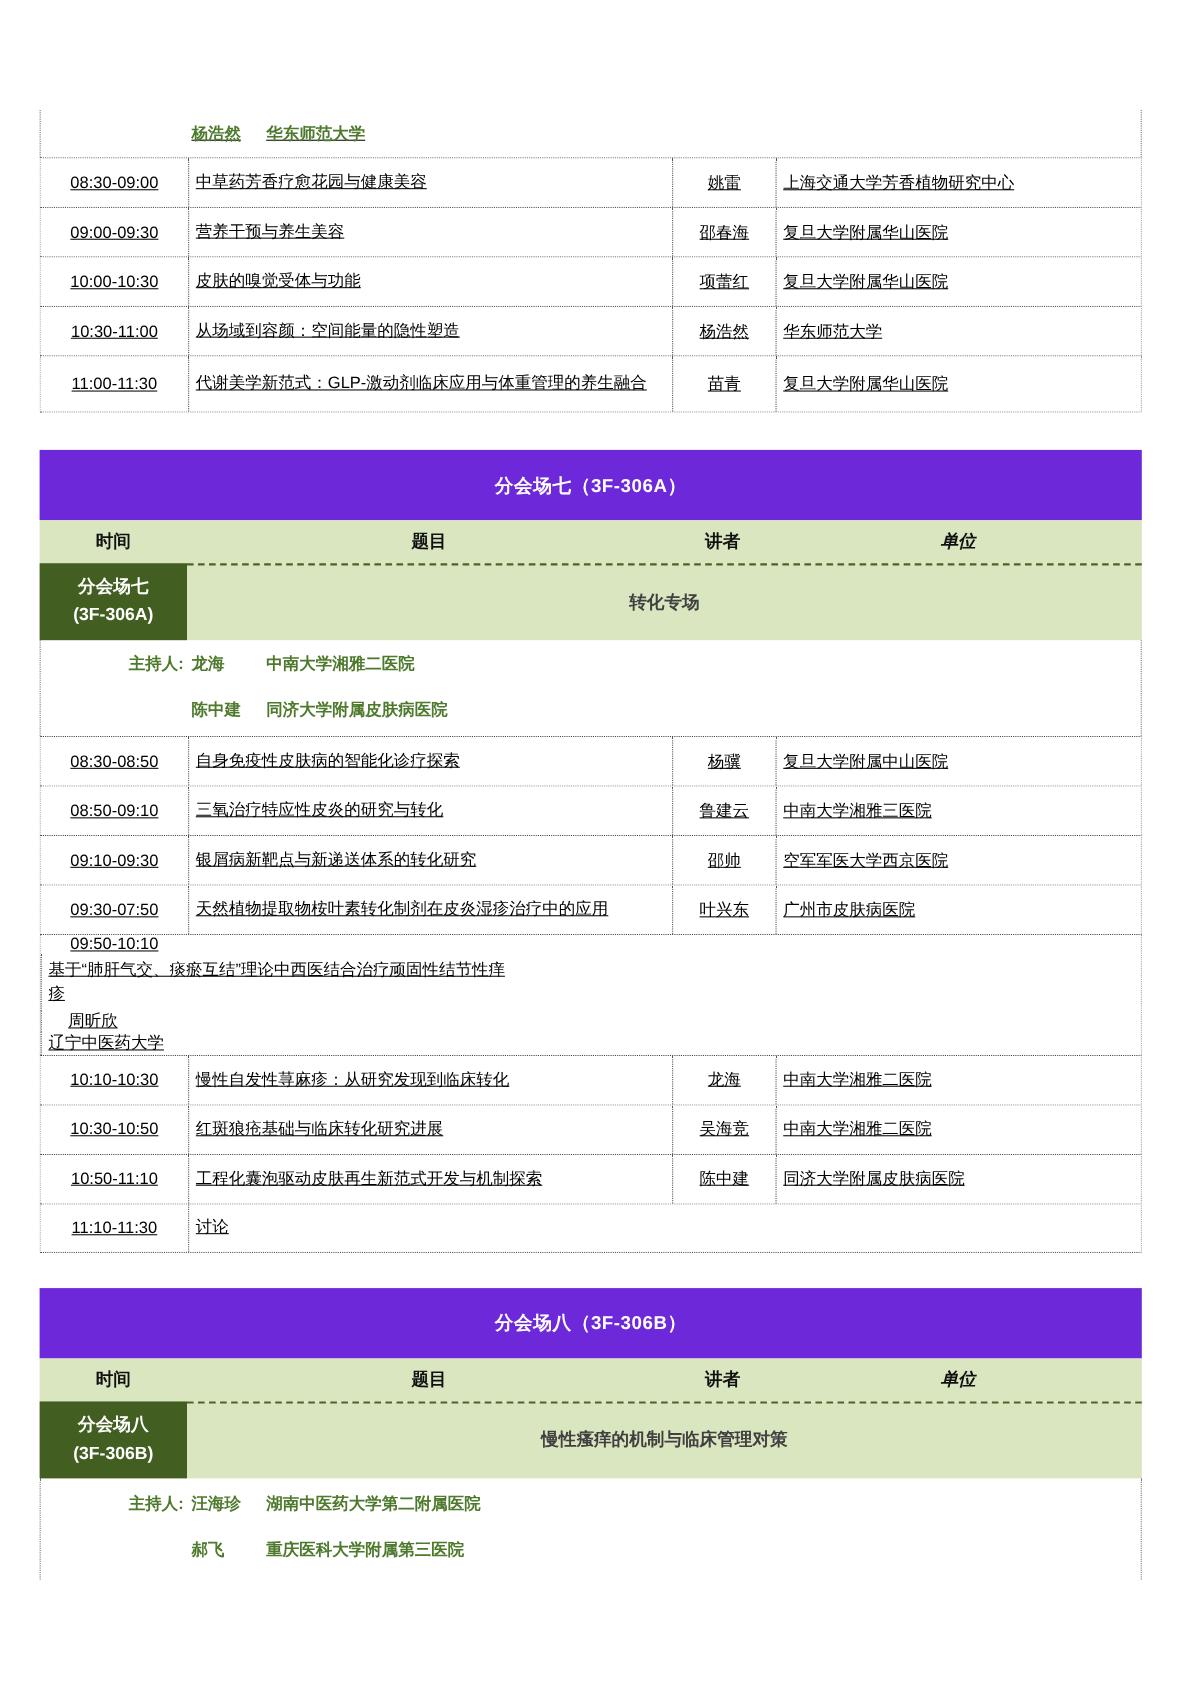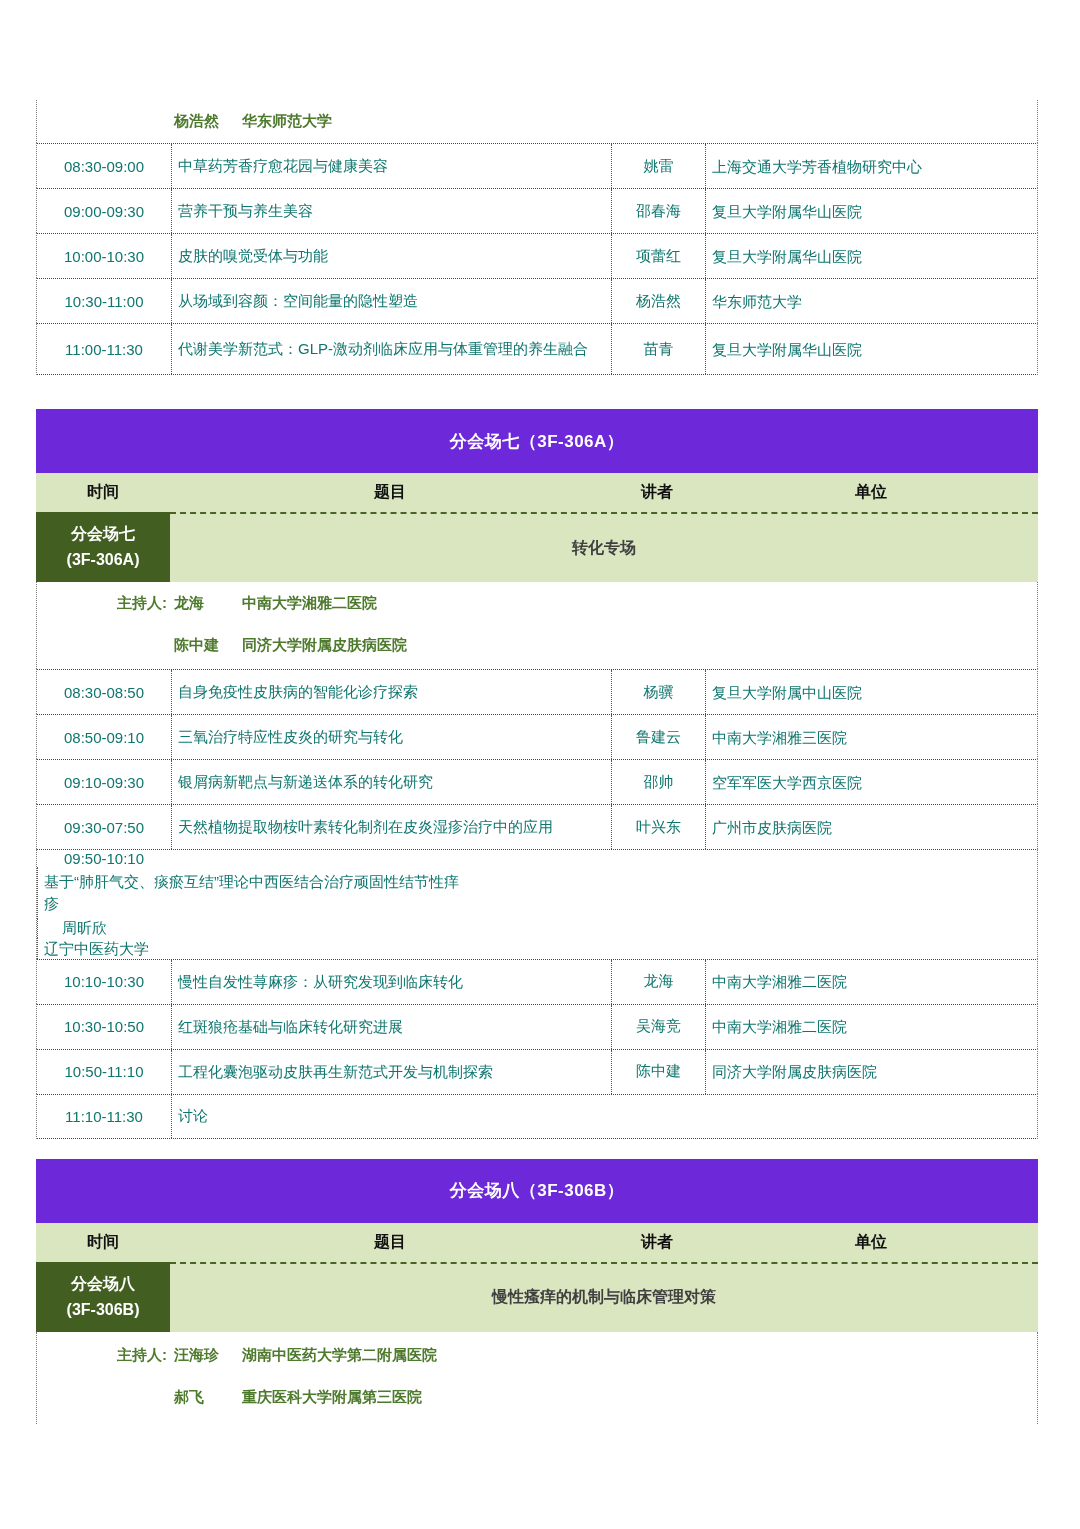--- a/index.html
+++ b/index.html
@@ -5,23 +5,23 @@
   * { box-sizing: border-box; }
   html,body { margin:0; padding:0; }
   body {
     width:1080px; height:1529px; background:#ffffff; overflow:hidden;
     font-family:"Liberation Sans","DejaVu Sans",sans-serif;
     color:#111111;
   }
   .doc { margin:100px 0 0 36px; width:1002px; }
 
   
-  .tbl  { width:100%; }
+  .tbl  { width:100%;text-decoration:underline; }
   .trow {
-    display:flex; min-height:45px; font-size:15px; color:#0f766e;
+    display:flex; min-height:45px; font-size:15px; color:#000000;
     border-top:1px dotted #444;
     border-left:1px dotted #777; border-right:1px dotted #777;
     background:#fff;
   }
   .tbl .trow:last-child { border-bottom:1px dotted #444; }
   .trow.tall  { min-height:54px;flex-direction:column; }
   .trow.tall2 { min-height:52px; }
   .cell { display:flex; align-items:center; }
   .ct  { width:134px; justify-content:center; text-align:center; }
   .cti { width:440px; border-left:1px dotted #555; padding:4px 8px 4px 6px; line-height:1.45; }
@@ -38,35 +38,35 @@
   .modline { display:flex; align-items:center; height:42px; }
   .modlabel { width:57px; }
   .modname  { width:68px; }
   .fragmod { height:43px; }
   .fragmod .modline { height:43px; }
   .s7mod { height:87px; }
   .s8mod { height:92px; padding-top:3px; }
 
   
   .block7 { margin-top:34px; }
-  .block8 { margin-top:20px; }
+  .block8 { margin-top:32px; }
   .banner {
     height:64px; background:#6d28d9; color:#ffffff;
     display:flex; align-items:center; justify-content:center;
     font-weight:bold; font-size:17px; letter-spacing:0.5px;
   }
   .hrow {
     height:39px; background:#DAE6C0; display:flex;
     font-weight:bold; font-size:16px; color:#111;justify-content:center;
   }
   .hc { display:flex; align-items:center; justify-content:center; }
   .hct  { width:134px; }
   .hcti { width:440px; }
   .hcs  { width:94px; }
-  .hco  { flex:1; }
+  .hco  { flex:1;font-style:italic; }
   .srow { height:70px; display:flex; }
   .room {
     width:134px; background:#425E20; color:#ffffff; font-weight:bold;
     font-size:16px; display:flex; flex-direction:column;
     align-items:center; justify-content:center; line-height:1.6; text-align:center;
   }
   .topic {
     flex:1; background:#DAE6C0; border-top:2px dashed #4A6426;
     display:flex; align-items:center; justify-content:center;
     color:#404040; font-weight:bold; font-size:16px;

